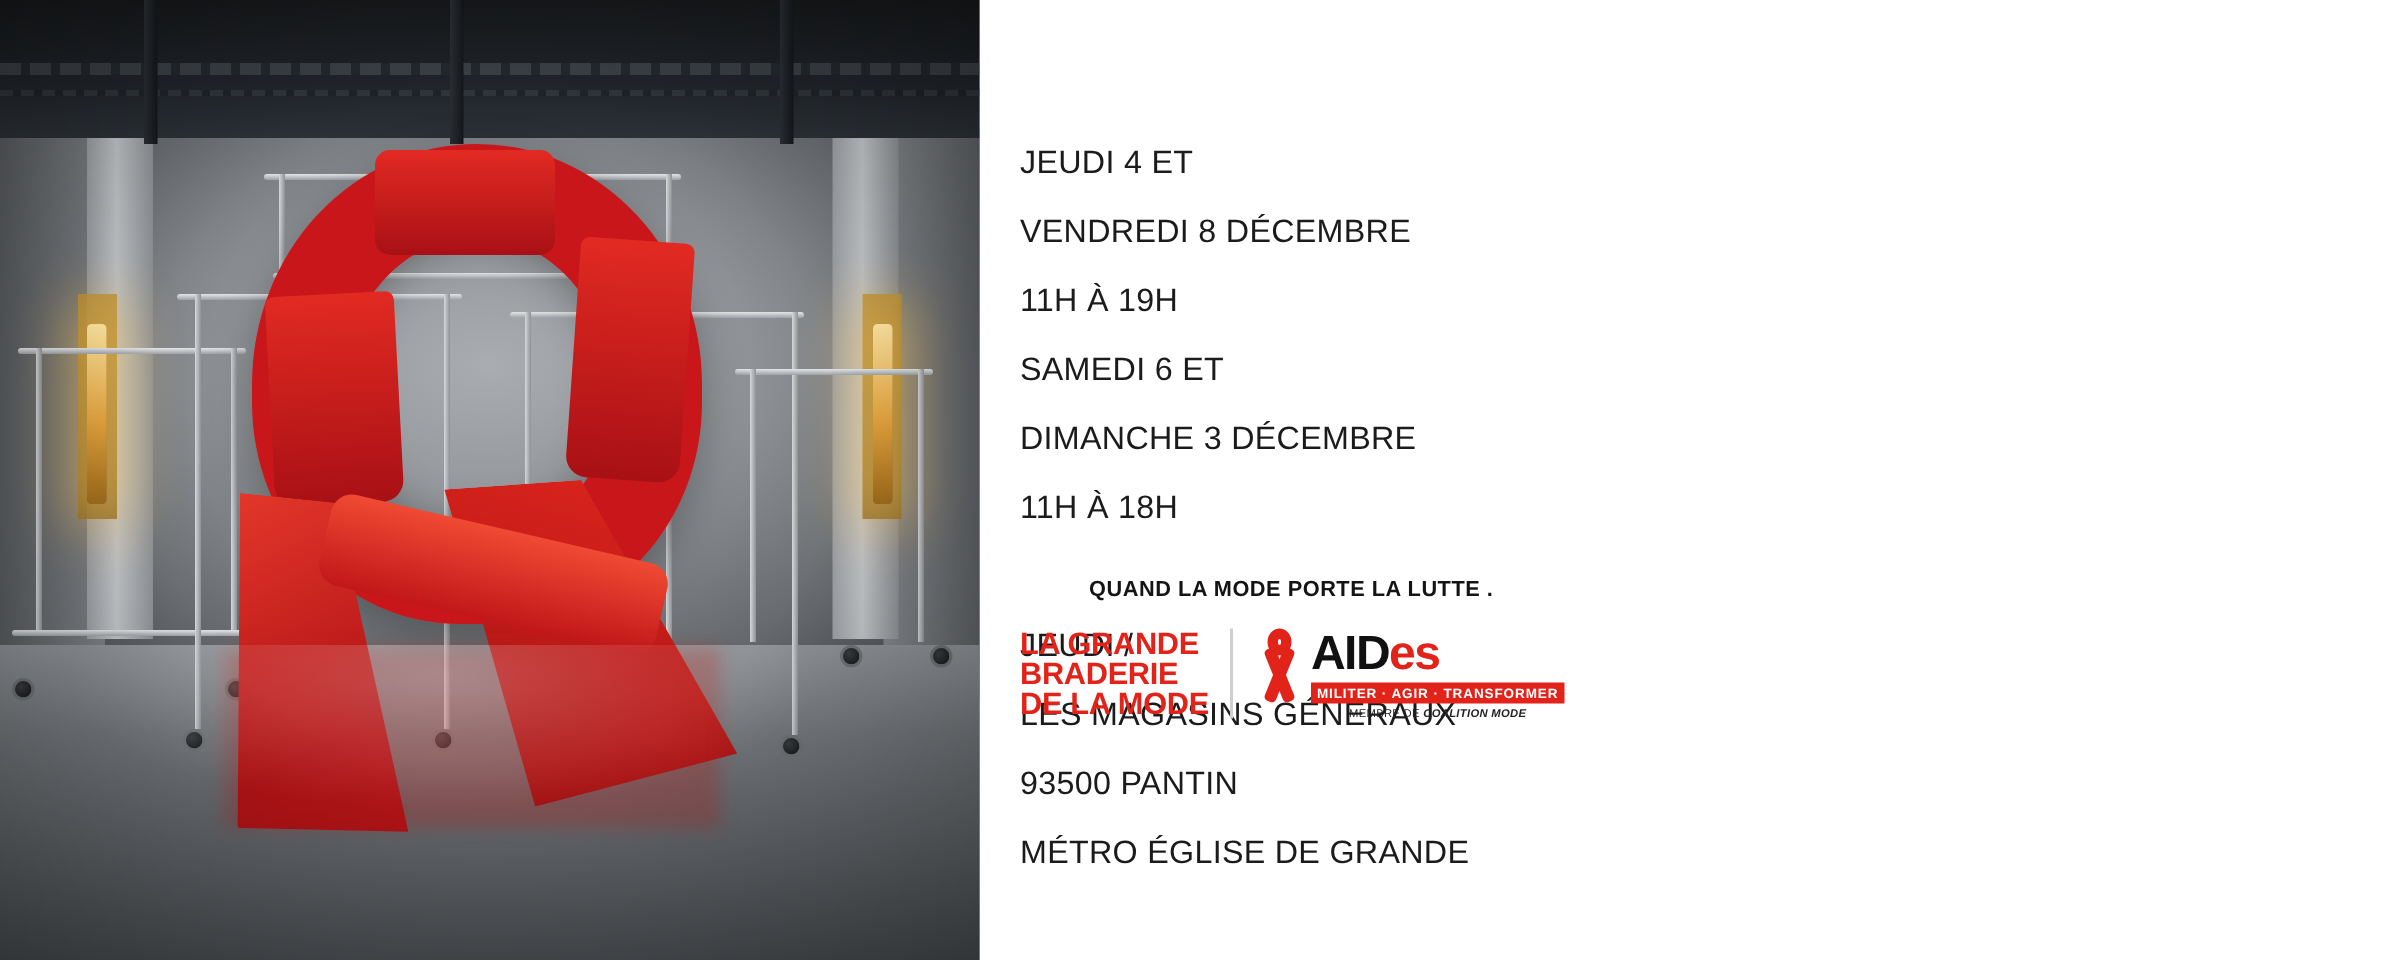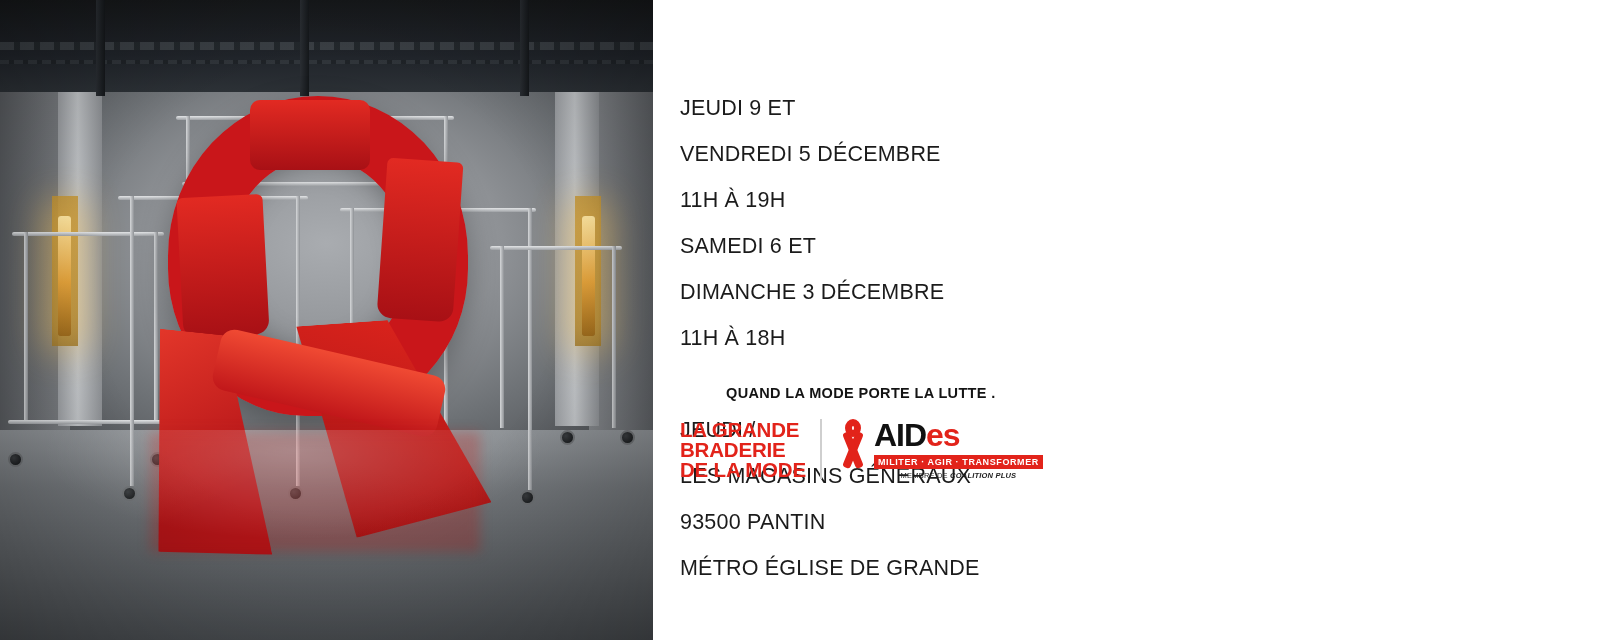--- a/index.html
+++ b/index.html
@@ -318,22 +318,22 @@
     <div class="ribbon-tail tail-b"></div>
     <div class="cross"></div>
 
     <div class="floor-refl" style="left:150px; width:330px; height:120px;"></div>
     <div class="floor-sheen"></div>
     <div class="vignette"></div>
   </div>
 
   <div class="info">
     <div class="block first">
-      <div>JEUDI 9 ET</div>
-      <div>VENDREDI 5 DÉCEMBRE</div>
+      <div>JEUDI 4 ET</div>
+      <div>VENDREDI 8 DÉCEMBRE</div>
       <div>11H À 19H</div>
       <div>SAMEDI 6 ET</div>
       <div>DIMANCHE 3 DÉCEMBRE</div>
       <div>11H À 18H</div>
     </div>
     <div class="block second">
       <div>JEUDI /</div>
       <div>LES MAGASINS GÉNÉRAUX</div>
       <div>93500 PANTIN</div>
       <div>MÉTRO ÉGLISE DE GRANDE</div>
@@ -356,19 +356,19 @@
         <i class="l"></i>
           <i class="r"></i>
           <b></b>
       </div>
       <div class="aides-right">
         <div class="aides-word"><span>AID</span><span class="e">es</span></div>
         <div class="aides-bar">MILITER · AGIR · TRANSFORMER</div>
         <div class="aides-sub">
           <span>MEMBRE DE</span>
           <b>COALITION</b>
-          <b>PLUS</b>
+          <b>MODE</b>
         </div>
       </div>
     </div>
   </div>
 
 </div>
 
 </body></html>

